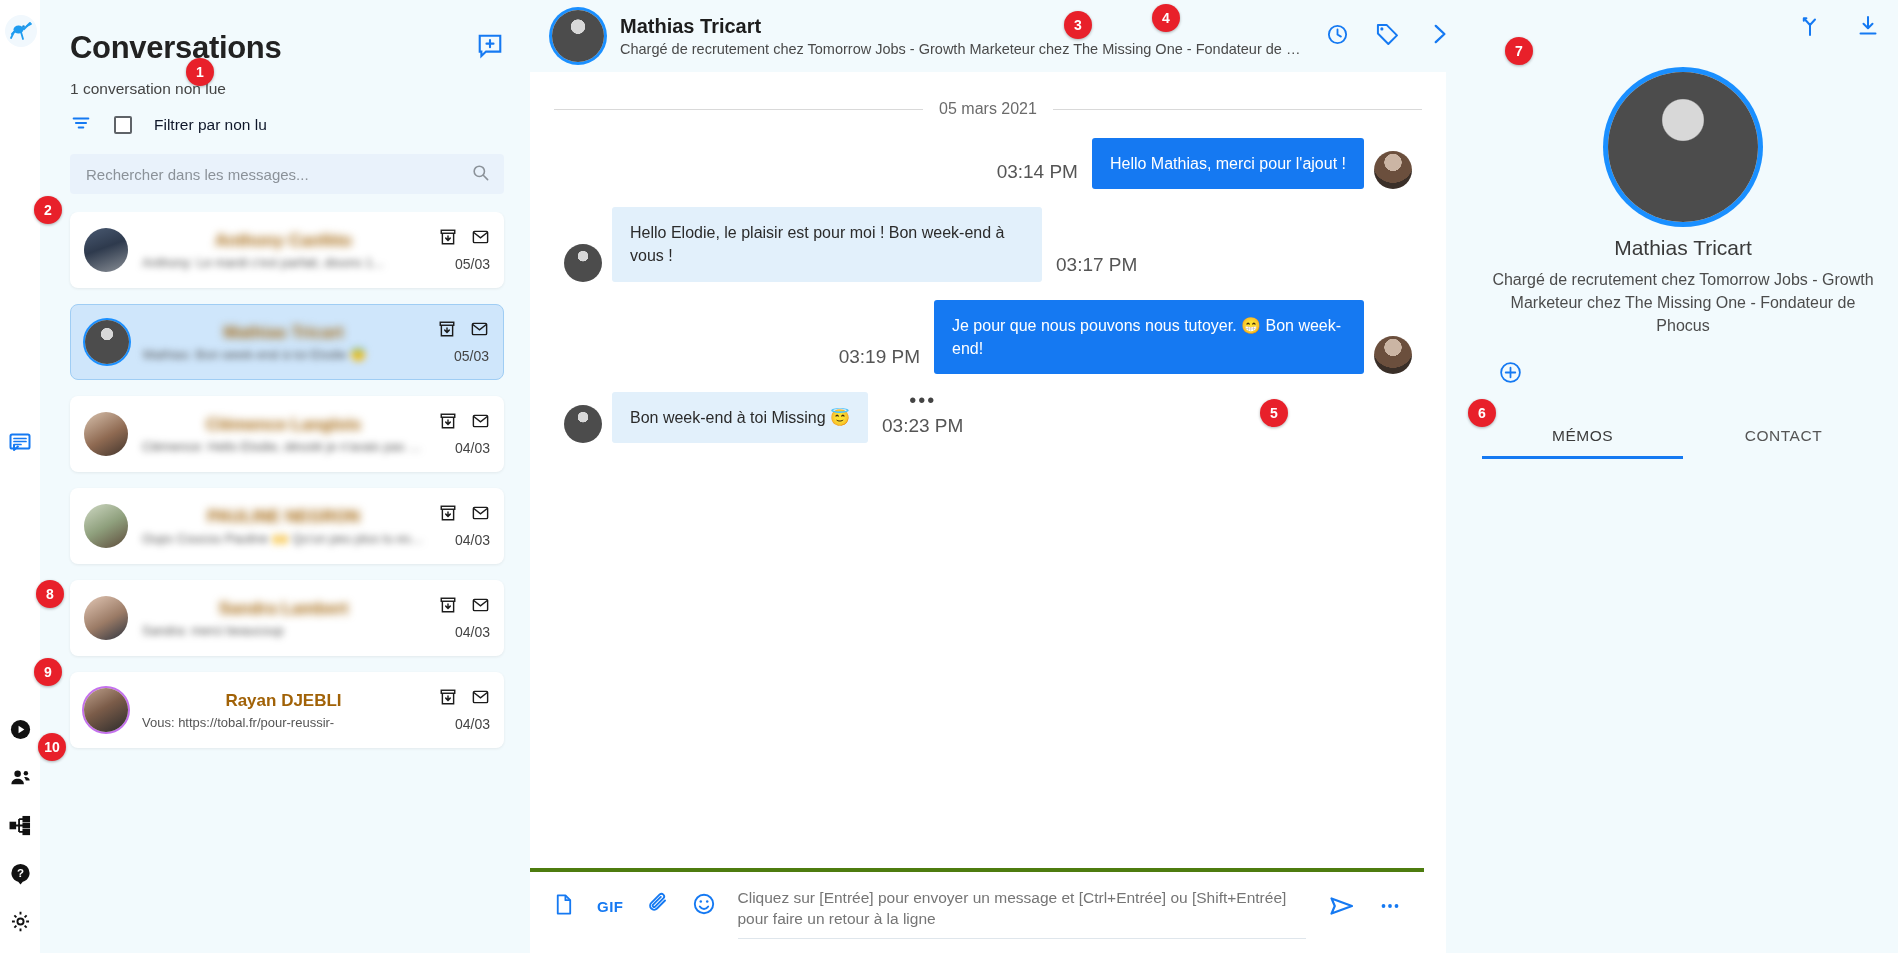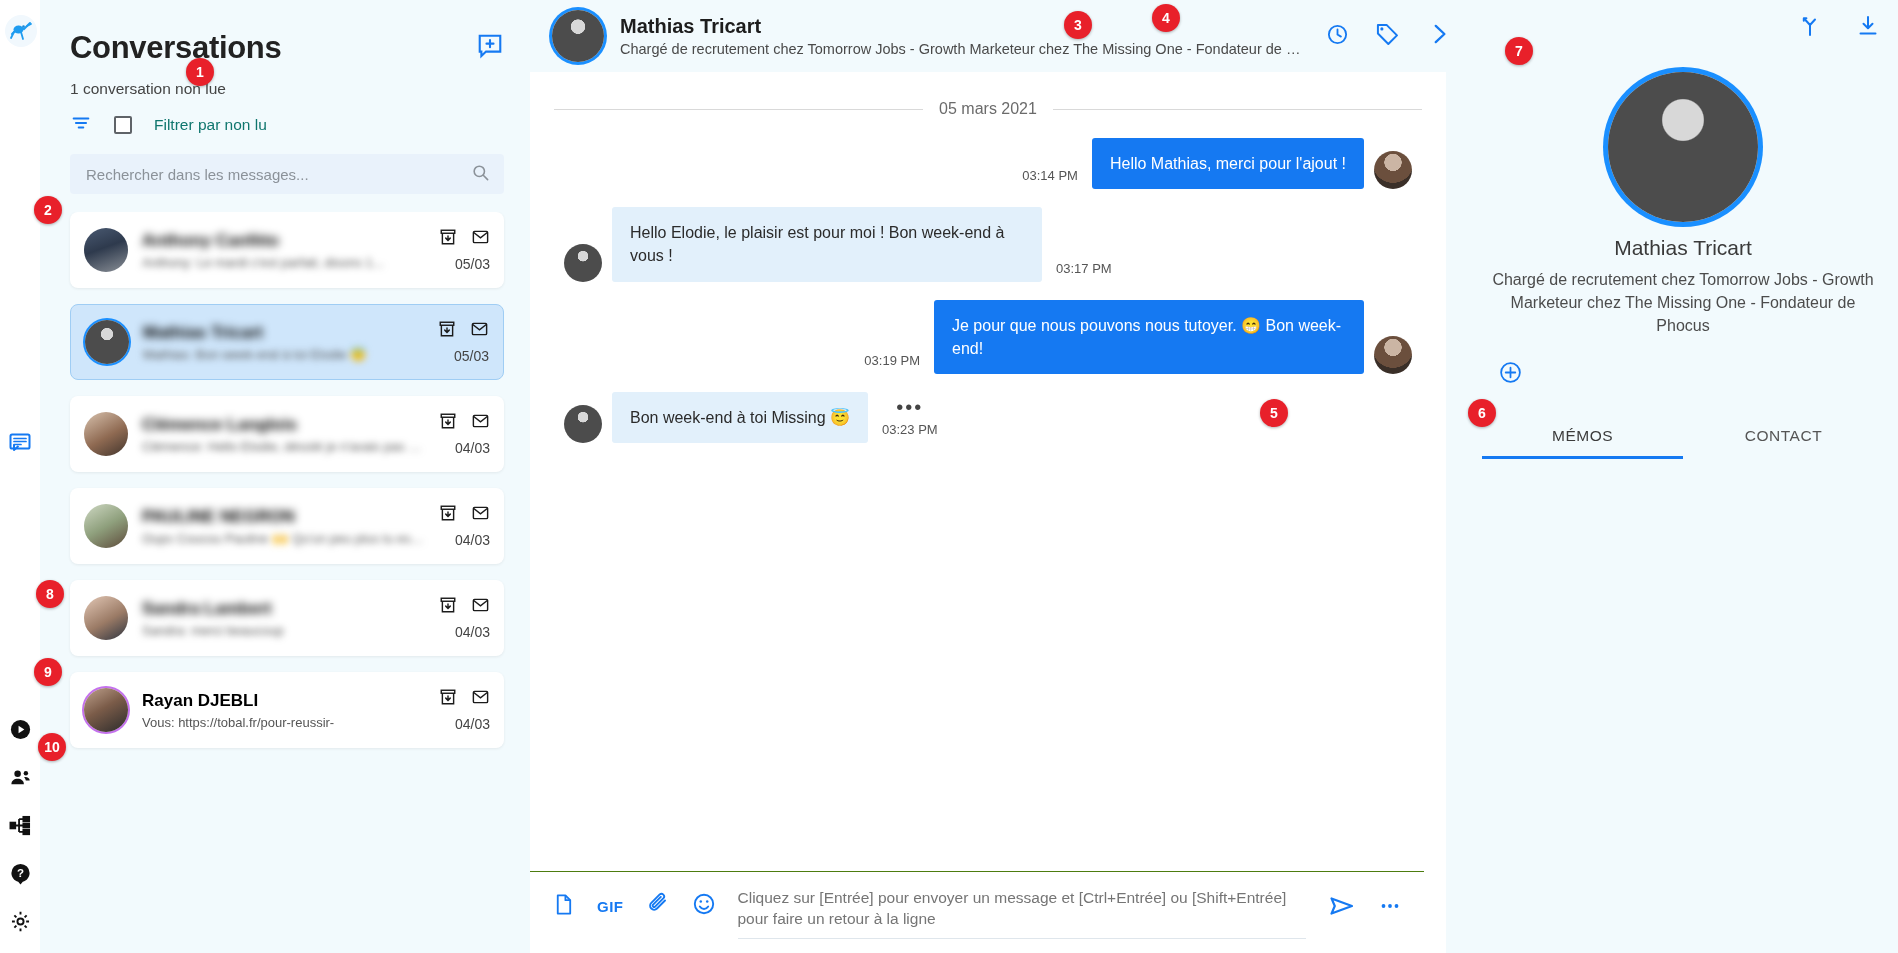--- a/index.html
+++ b/index.html
@@ -73,21 +73,21 @@
   .conv-filter-row {
     margin-top: 14px;
     display: flex; align-items: center; gap: 22px;
   }
   .chk {
     width: 18px; height: 18px;
     border: 2px solid #5f6368; border-radius: 2px;
     background: #fff; display:inline-block;
     cursor: pointer;
   }
-  .chk-label { font-size: 15.5px; color: #0f766e; }
+  .chk-label { font-size: 15.5px; color: #0f172a; }
   .search-box {
     margin: 16px 26px 0 30px;
     height: 40px;
     background: #e9f2fb;
     border-radius: 4px;
     display: flex; align-items: center;
     padding: 0 14px;
     position: relative;
   }
   .search-box input {
@@ -124,22 +124,22 @@
     width: 44px; height: 44px; border-radius: 50%;
     flex: 0 0 44px;
     background: #b9c4cc;
     overflow: hidden;
     position: relative;
   }
   .avatar.ring { box-shadow: 0 0 0 2px #1a8fff; }
   .avatar.ring-g { box-shadow: 0 0 0 2px #c471ed; }
   .conv-texts { flex: 1; min-width: 0; }
   .conv-name {
-    font-size: 17px; font-weight: bold; color: #000000;
-    white-space: nowrap; overflow: hidden; text-overflow: ellipsis;
+    font-size: 17px; font-weight: bold; color: #a16207;
+    white-space: nowrap; overflow: hidden; text-overflow: ellipsis; text-align: center;
   }
   .conv-snip {
     font-size: 13px; color: #555; margin-top: 4px;
     white-space: nowrap; overflow: hidden; text-overflow: ellipsis;
   }
   .blurred { filter: blur(4.2px); }
   .blurred-s { filter: blur(3.6px); }
   .conv-right {
     flex: 0 0 auto; text-align: center;
     display: flex; flex-direction: column; align-items: flex-end; gap: 6px;
@@ -202,33 +202,33 @@
   .row.out { justify-content: flex-end; }
   .row.in  { justify-content: flex-start; }
   .bubble {
     max-width: 430px;
     padding: 14px 18px;
     font-size: 16px; line-height: 1.45;
     border-radius: 3px;
   }
   .bubble.out { background: #1579f2; color: #fff; }
   .bubble.in  { background: #e2f0fb; color: #2b2b2b; }
-  .ts { font-size: 13px; color: #555; margin: 0 14px 6px 14px; white-space: nowrap; }
+  .ts { font-size: 19px; color: #555; margin: 0 14px 6px 14px; white-space: nowrap; }
   .msg-avatar {
     width: 38px; height: 38px; border-radius: 50%;
     flex: 0 0 38px; overflow: hidden; margin: 0 10px;
   }
   .dots-col { display: flex; flex-direction: column; align-items: center; justify-content: flex-end; }
   .dots { color: #444; font-size: 20px; letter-spacing: 2px; line-height: 10px; margin-bottom: 10px; }
 
   
   .composer {
     flex: 0 0 auto;
     background: #fff;
-    border-top: 1px solid #4d7c0f;
+    border-top: 4px solid #4d7c0f;
     padding: 16px 22px 14px 22px;
     display: flex; align-items: flex-start; gap: 22px;
     margin-right: 22px;
   }
   .comp-tools { display: flex; align-items: center; gap: 22px; padding-top: 4px; }
   .comp-input {
     flex: 1;
     border: none; outline: none; resize: none;
     font-size: 15.5px; color: #9aa3ab;
     line-height: 1.35;

